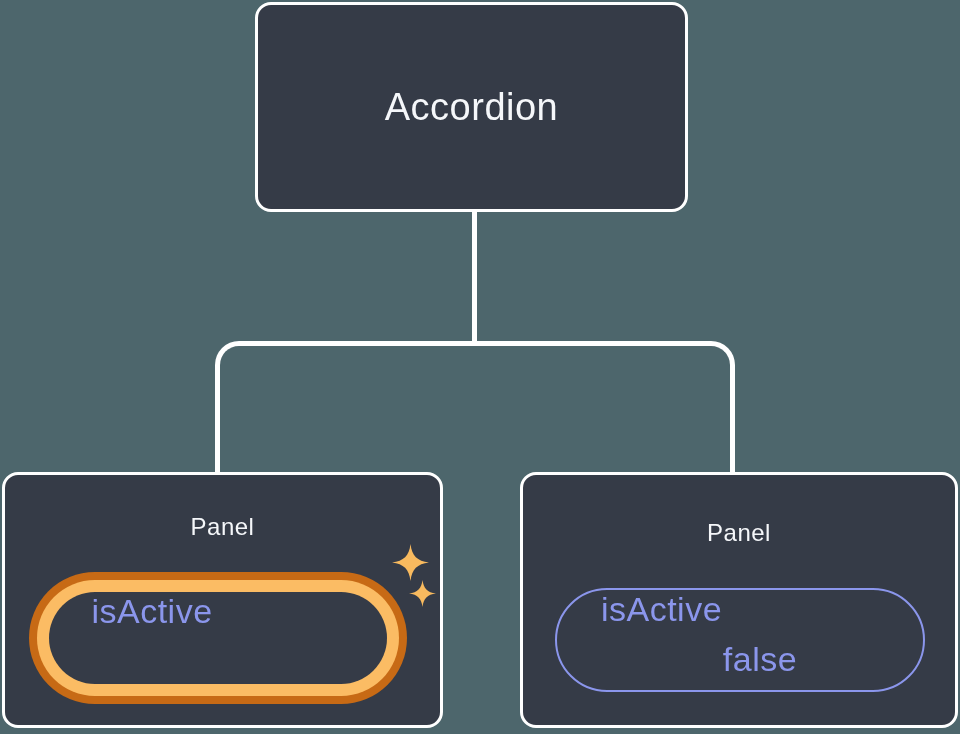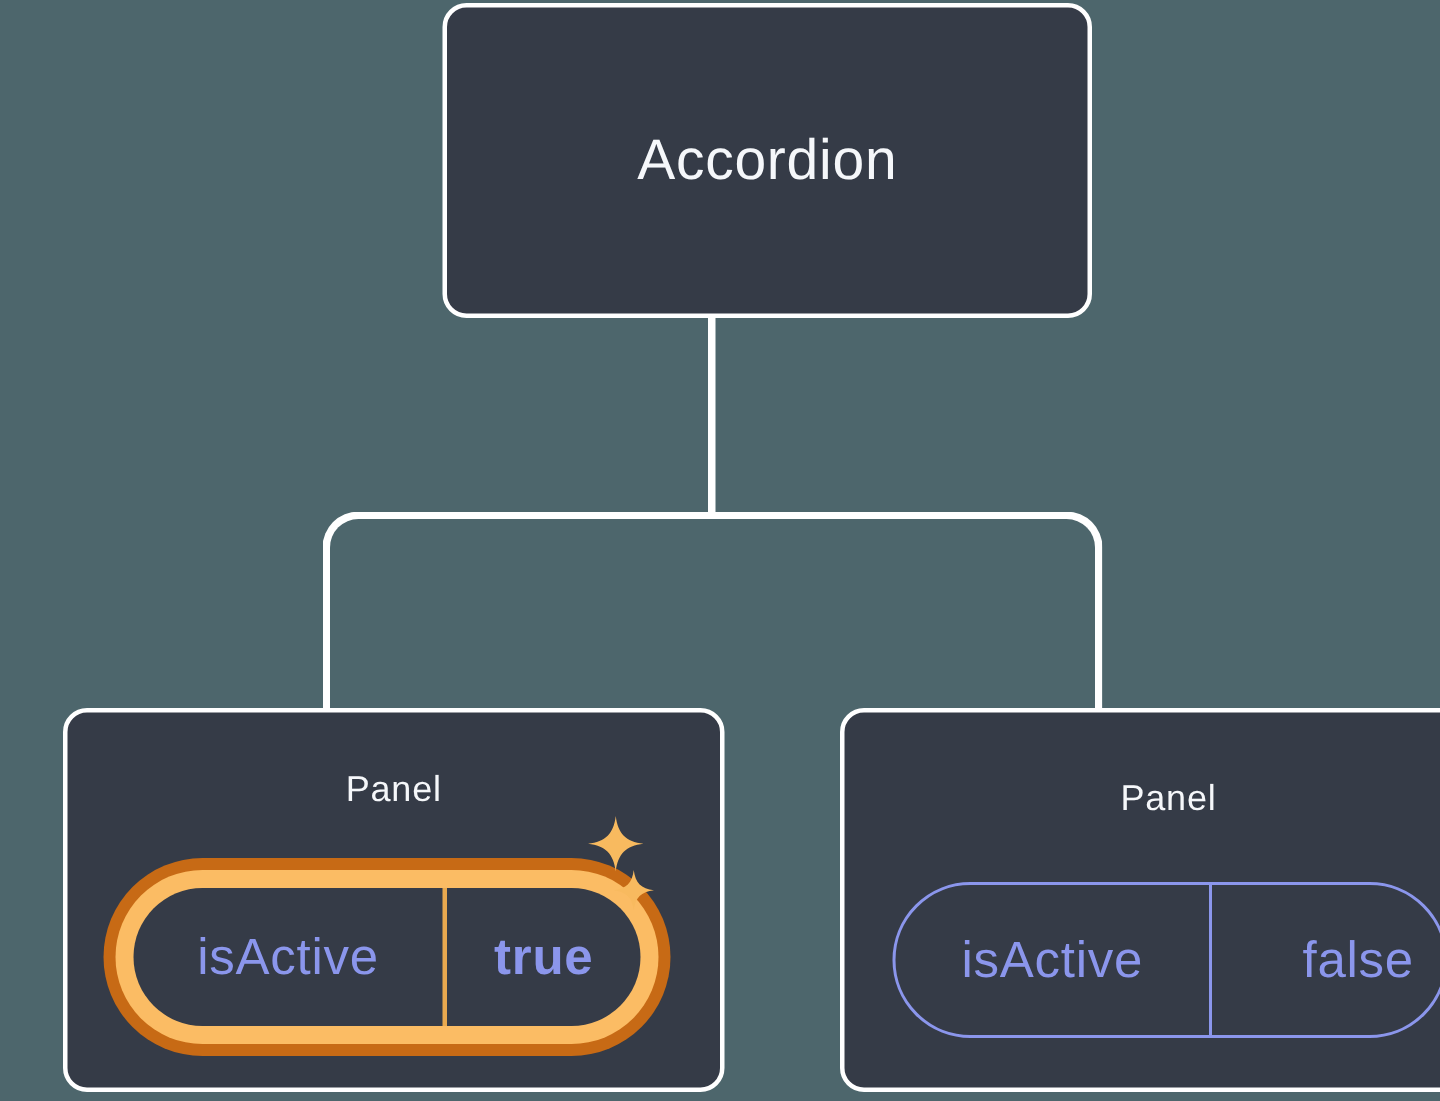--- a/index.html
+++ b/index.html
@@ -14,21 +14,21 @@
     --sparkle:#F8BA5F;
   }
   *{margin:0;padding:0;box-sizing:border-box;}
   html,body{width:960px;height:734px;overflow:hidden;}
   body{font-family:"Liberation Sans",sans-serif;background:var(--background);}
   .stage{position:relative;width:960px;height:734px;background:var(--background);}
 
   
   .node{
     position:absolute;background:var(--card);
-    border:3px solid var(--line);border-radius:16px;margin-left:40px;
+    border:3px solid var(--line);border-radius:16px;
   }
   .node-root{left:255px;top:2px;width:433px;height:210px;
     display:flex;align-items:center;justify-content:center;}
   .node-root .node-label{font-size:38px;font-weight:500;color:var(--text-light);letter-spacing:.5px;}
 
   .panel-left{left:2px;top:472px;width:441px;height:256px;}
   .panel-right{left:520px;top:472px;width:438px;height:256px;}
   .panel-title{
     position:absolute;left:0;right:0;text-align:center;
     font-size:24px;font-weight:500;color:var(--text-light);letter-spacing:.5px;
@@ -43,21 +43,21 @@
     border:5px solid var(--line);border-bottom:none;
     border-radius:24px 24px 0 0;
   }
 
   
   .glow-outer{
     position:absolute;left:24px;top:97px;display:inline-block;
     background:var(--orange-dark);border-radius:68px;padding:8px;
   }
   .glow-inner{background:var(--orange-gold);border-radius:58px;padding:12px;display:block;}
-  .pill{display:flex;align-items:stretch;}
+  .pill{display:flex;align-items:stretch;flex-direction:column;}
   .pill-active{
     width:338px;height:92px;background:var(--card);border-radius:46px;
   }
   .pill-cell{display:flex;align-items:center;justify-content:center;
     font-size:34px;color:var(--purple);letter-spacing:.5px;}
   .pill-active .cell-name{width:206px;}
   .pill-active .cell-value{flex:1;font-weight:700;}
   .divider-gold{width:3px;background:var(--divider-gold);}
 
   
@@ -87,21 +87,20 @@
   <div class="stem"></div>
   <div class="bracket"></div>
 
   <div class="node panel-left">
     <div class="panel-title">Panel</div>
     <div class="glow-outer">
       <span class="glow-inner">
         <span class="pill pill-active">
           <span class="pill-cell cell-name">isActive</span>
           <span class="divider-gold"></span>
-          <span class="pill-cell cell-value">true</span>
         </span>
       </span>
     </div>
   </div>
 
   <span class="sparkle sparkle-large">
     <svg viewBox="0 0 100 100" aria-hidden="true">
       <path fill="currentColor" d="M50 0 C54 32 68 46 100 50 C68 54 54 68 50 100 C46 68 32 54 0 50 C32 46 46 32 50 0 Z"></path>
     </svg>
   </span>

